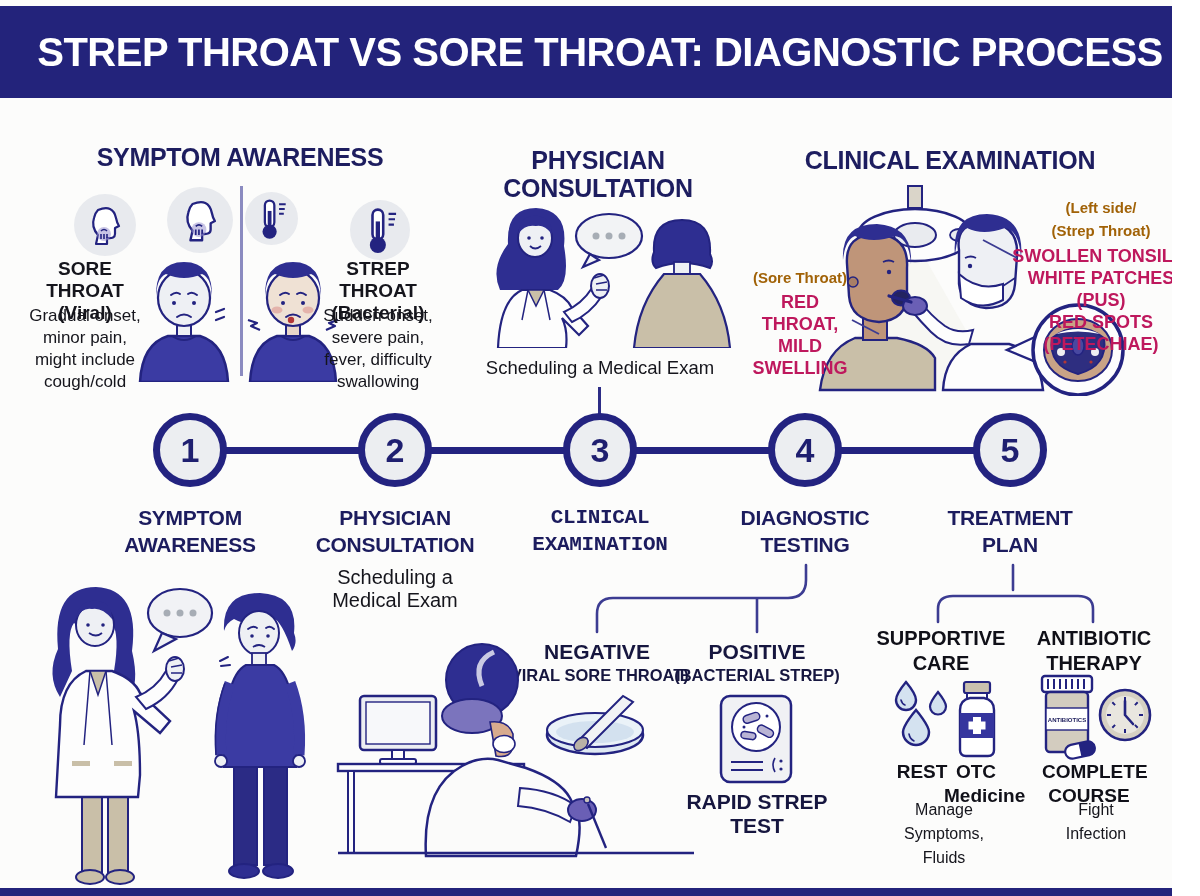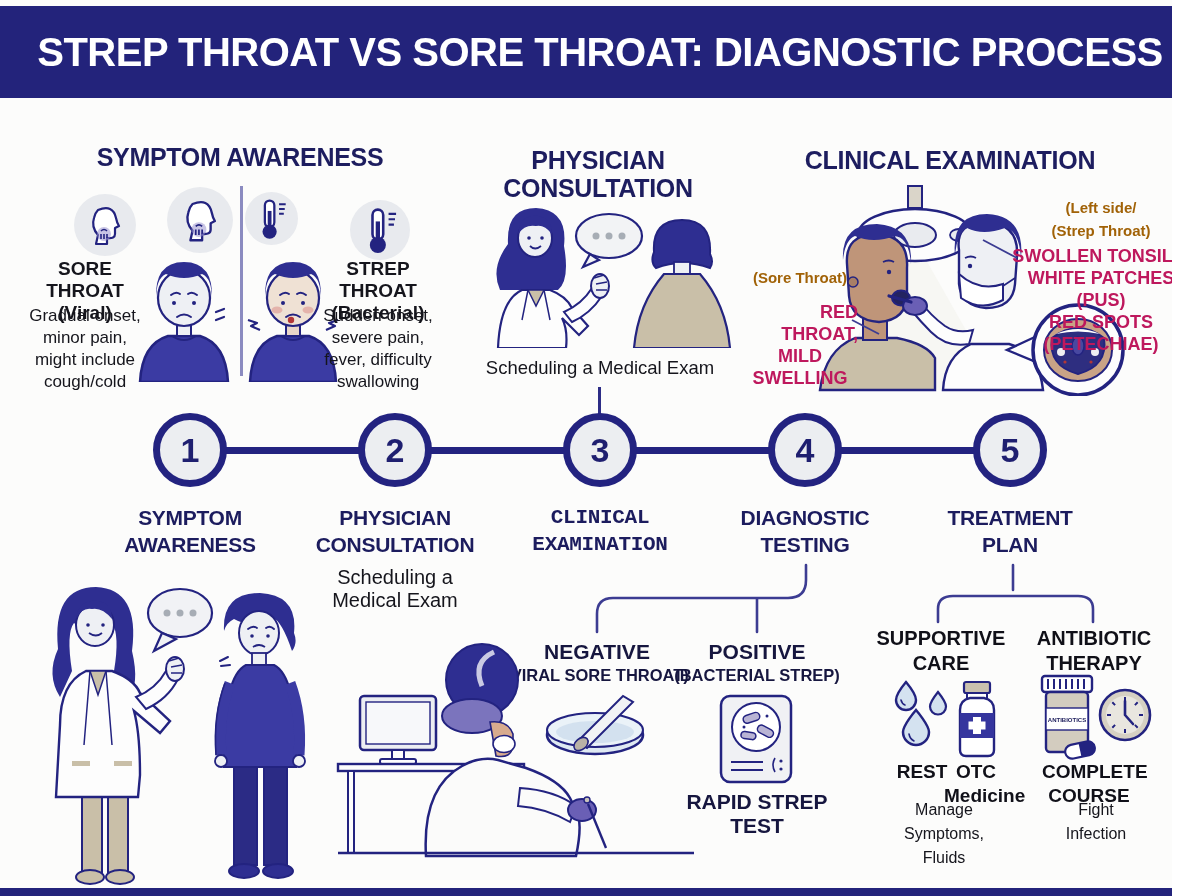--- a/index.html
+++ b/index.html
@@ -184,21 +184,21 @@
     <path d="M301 156 Q323 146 345 156 Q323 151 301 156 Z" fill="#fff"></path>
     <ellipse cx="323" cy="168" rx="6" ry="9" fill="#4848a0" stroke="#232380" stroke-width="1.4"></ellipse>
     <circle cx="306" cy="174" r="4" fill="#efeff2"></circle>
       <circle cx="340" cy="174" r="4" fill="#efeff2"></circle>
     <circle cx="310" cy="184" r="1.6" fill="#b23737"></circle>
       <circle cx="336" cy="184" r="1.6" fill="#b23737"></circle>
   </svg>
 
   <div class="blk" style="left:742px;top:266px;width:116px;">
     <div class="callout-b">(Sore Throat)</div>
-    <div class="callout-t" style="margin-top:12px;text-align:right;">RED THROAT,</div>
+    <div class="callout-t" style="margin-top:2px;">RED THROAT,</div>
     <div class="callout-t">MILD SWELLING</div>
   </div>
 
   <div class="blk" style="left:1005px;top:196px;width:192px;">
     <div class="callout-b">(Left side/</div>
     <div class="callout-b">(Strep Throat)</div>
     <div class="callout-t" style="margin-top:3px;">SWOLLEN TONSILS,</div>
     <div class="callout-t">WHITE PATCHES (PUS)</div>
     <div class="callout-t">RED SPOTS</div>
     <div class="callout-t">(PETECHIAE)</div>

